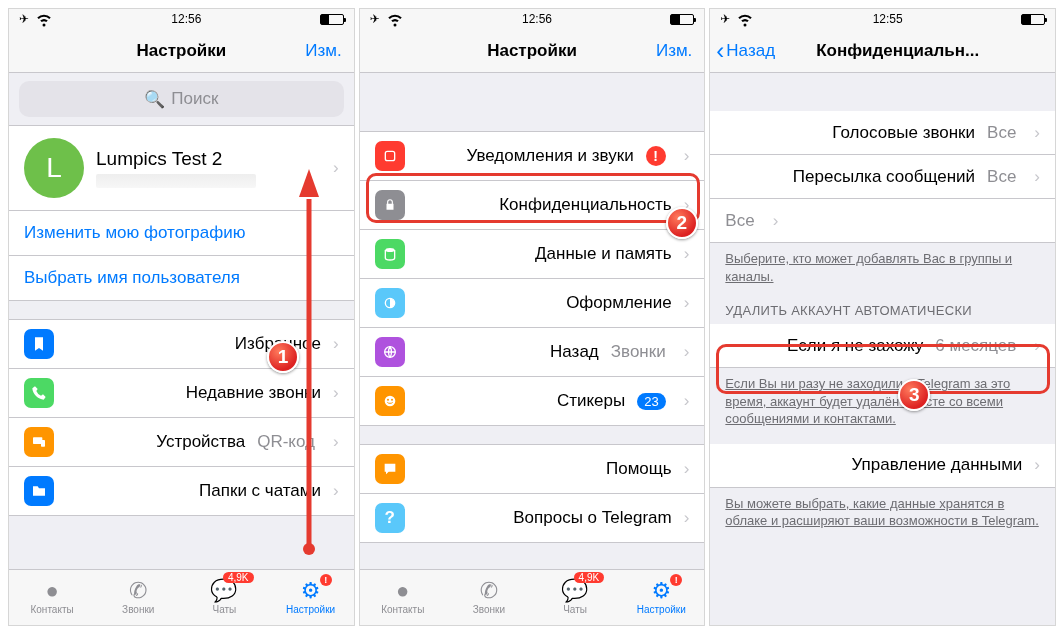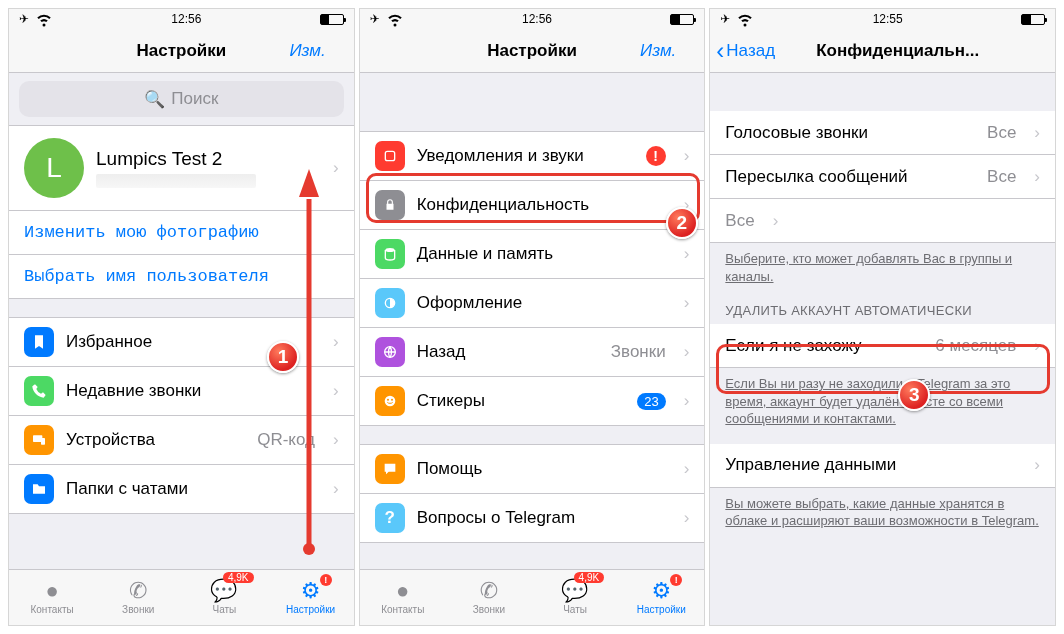--- a/index.html
+++ b/index.html
@@ -7,34 +7,34 @@
 .container { display: flex; gap: 4px; }
 .screen { width: 348px; height: 618px; border: 1px solid #d6d6d6; background: #efeff4; position: relative; overflow: hidden; display: flex; flex-direction: column; }
 .status-bar { height: 20px; display: flex; align-items: center; justify-content: space-between; padding: 0 10px; background: #f7f7f7; font-size: 12px; font-weight: 500; }
 .status-left { display: flex; align-items: center; gap: 6px; }
 .status-right { display: flex; align-items: center; }
 .battery { width: 24px; height: 11px; border: 1px solid #000; border-radius: 2px; position: relative; }
 .battery::after { content: ''; position: absolute; right: -3px; top: 3px; width: 2px; height: 4px; background: #000; border-radius: 0 1px 1px 0; }
 .battery-fill { background: #000; height: 100%; width: 40%; }
 .nav-bar { height: 44px; background: #f7f7f7; border-bottom: 1px solid #c8c7cc; display: flex; align-items: center; justify-content: center; position: relative; }
 .nav-title { font-size: 17px; font-weight: 600; }
-.nav-right { position: absolute; right: 28px; color: #007aff; font-size: 17px; font-style: italic; }
+.nav-right { position: absolute; right: 12px; color: #007aff; font-size: 17px; }
 .nav-left { position: absolute; left: 6px; color: #007aff; font-size: 17px; display: flex; align-items: center; }
 .content { flex: 1; overflow-y: auto; }
 .search-bar { margin: 8px 10px; background: #e4e3e9; border-radius: 10px; height: 36px; display: flex; align-items: center; justify-content: center; gap: 6px; color: #8e8e93; font-size: 17px; }
 .profile-row { background: #fff; border-top: 1px solid #c8c7cc; border-bottom: 1px solid #c8c7cc; padding: 12px 15px; display: flex; align-items: center; gap: 12px; position: relative; }
 .avatar { width: 60px; height: 60px; border-radius: 50%; background: #6ec04a; color: #fff; display: flex; align-items: center; justify-content: center; font-size: 28px; font-weight: 400; }
 .profile-name { font-size: 19px; font-weight: 500; }
-.link-row { background: #fff; border-bottom: 1px solid #c8c7cc; padding: 12px 15px; color: #007aff; font-size: 17px; font-family: Liberation Mono, monospace; }
+.link-row { background: #fff; border-bottom: 1px solid #c8c7cc; padding: 12px 15px; color: #007aff; font-size: 17px; }
 .link-row:first-of-type { border-top: 1px solid #c8c7cc; }
 .group { margin-top: 18px; }
 .list-row { background: #fff; border-bottom: 1px solid #c8c7cc; padding: 9px 15px; display: flex; align-items: center; gap: 12px; font-size: 17px; position: relative; min-height: 44px; }
 .list-row:first-child { border-top: 1px solid #c8c7cc; }
 .list-icon { width: 30px; height: 30px; border-radius: 7px; display: flex; align-items: center; justify-content: center; color: #fff; flex-shrink: 0; }
-.list-label { flex: 1; }
+.list-label { flex: 1; text-align: right; }
 .list-value { color: #8e8e93; font-size: 17px; margin-right: 6px; }
 .chevron { color: #c7c7cc; font-size: 17px; }
 .badge-num { background: #007aff; color: #fff; border-radius: 10px; padding: 1px 7px; font-size: 13px; margin-right: 6px; }
 .badge-alert { width: 20px; height: 20px; background: #ff3b30; color: #fff; border-radius: 50%; display: flex; align-items: center; justify-content: center; font-size: 14px; font-weight: 700; margin-right: 6px; }
 .tab-bar { height: 56px; background: #f7f7f7; border-top: 1px solid #c8c7cc; display: flex; }
 .tab { flex: 1; display: flex; flex-direction: column; align-items: center; justify-content: center; font-size: 10px; color: #8e8e93; gap: 2px; position: relative; }
 .tab.active { color: #007aff; }
 .tab-icon { font-size: 22px; line-height: 1; }
 .tab-badge { position: absolute; top: 2px; right: 14px; background: #ff3b30; color: #fff; font-size: 10px; border-radius: 8px; padding: 0 5px; }
 .tab-dot { position: absolute; top: 4px; right: 22px; width: 12px; height: 12px; background: #ff3b30; color:#fff; border-radius: 50%; font-size:9px; display:flex;align-items:center;justify-content:center;font-weight:700;}

